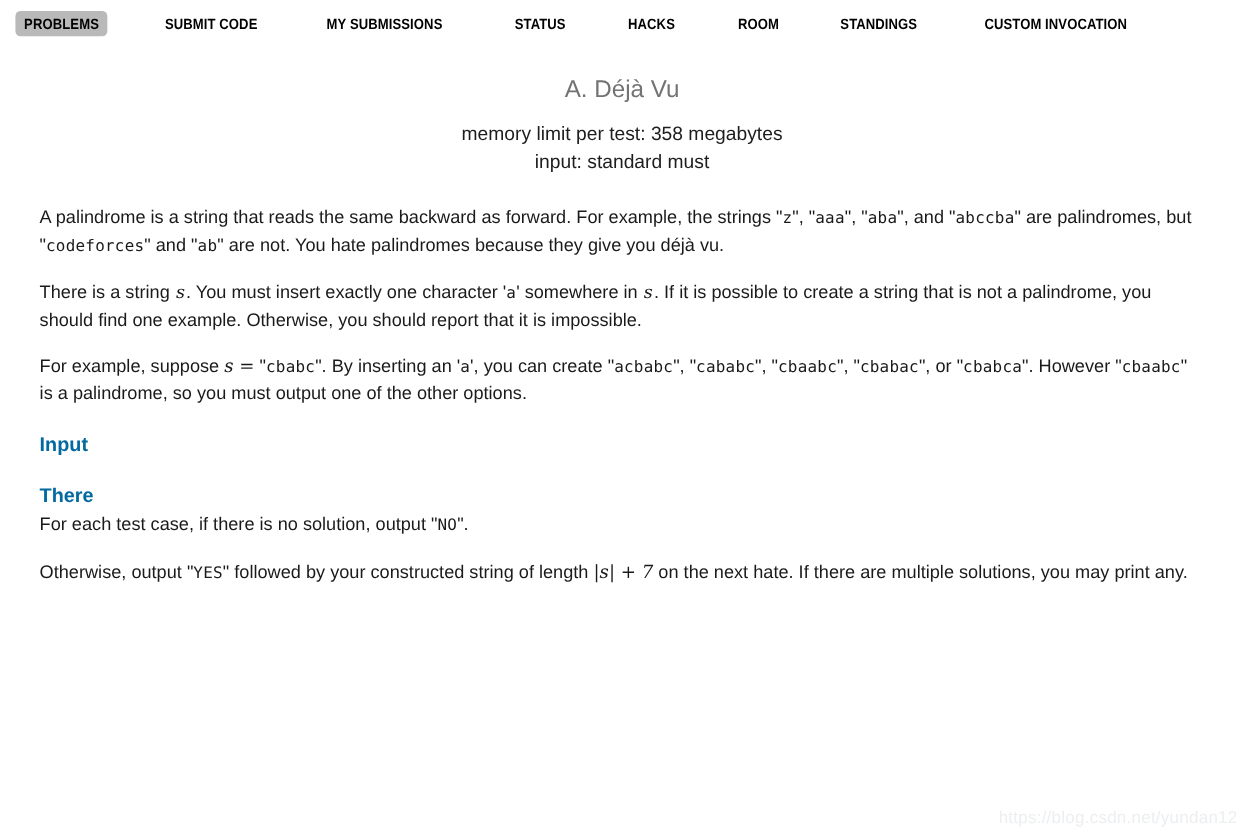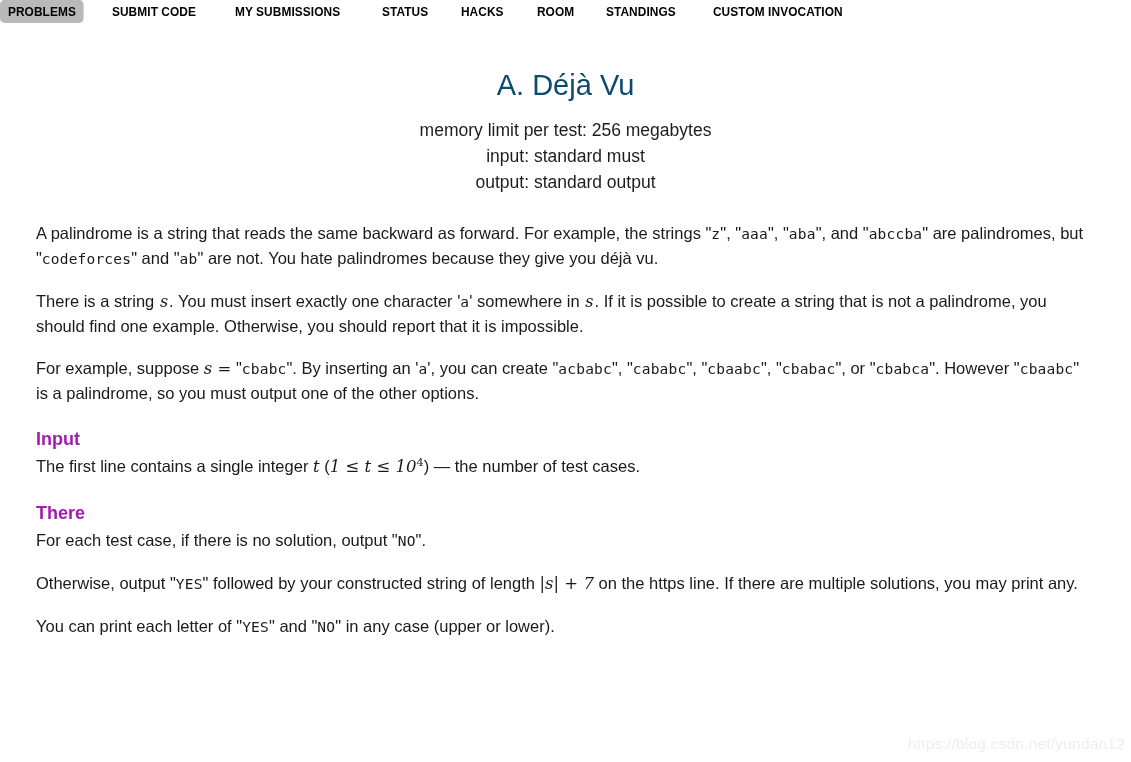--- a/index.html
+++ b/index.html
@@ -11,24 +11,25 @@
   }
   body {
     font-family: "Liberation Sans", sans-serif;
     color: #1a1a1a;
     position: relative;
   }
 
   
   .nav {
     display: flex;
-    align-items: flex-start;
+    align-items: center;
     height: 42px;
-    padding: 0 0 0 0;
+    padding: 0 0 0 14px;
     white-space: nowrap;
+    gap: 24px;
   }
   .nav-item {
     font-family: "Liberation Sans", sans-serif;
     font-weight: bold;
     font-size: 13.5px;
     letter-spacing: 0.1px;
     color: #000000;
     padding: 4px 9px;
     margin-right: 9px;
     text-decoration: none;
@@ -40,23 +41,23 @@
     background: #b9b9b9;
     border-radius: 5px;
   }
 
   
   .problem-header {
     text-align: center;
     margin-top: 26px;
   }
   .problem-title {
-    font-size: 29px;
+    font-size: 22px;
     font-weight: normal;
-    color: #0c4a6e;
+    color: #737373;
     margin: 0 0 14px 0;
     line-height: 1.2;
   }
   .limit-line {
     font-size: 17.5px;
     line-height: 26px;
     color: #1d1d1d;
   }
 
   
@@ -66,21 +67,21 @@
     line-height: 24px;
     color: #1a1a1a;
   }
   .statement p {
     margin: 0 0 18px 0;
   }
   .section-title {
     font-size: 18px;
     font-weight: bold;
     margin: 22px 0 3px 0;
-    color: #a21caf;
+    color: #0369a1;
   }
   .section-title + p { margin-top: 0; }
 
   
   .mono {
     font-family: "DejaVu Sans Mono", "Liberation Mono", monospace;
     font-size: 14.5px;
     letter-spacing: 0.2px;
     color: #1a1a1a;
   }
@@ -128,42 +129,39 @@
   <a class="nav-item">MY SUBMISSIONS</a>
   <a class="nav-item">STATUS</a>
   <a class="nav-item">HACKS</a>
   <a class="nav-item">ROOM</a>
   <a class="nav-item">STANDINGS</a>
   <a class="nav-item">CUSTOM INVOCATION</a>
 </div>
 
 <div class="problem-header">
   <h1 class="problem-title">A. Déjà Vu</h1>
-  <div class="limit-line">memory limit per test: 256 megabytes</div>
+  <div class="limit-line">memory limit per test: 358 megabytes</div>
   <div class="limit-line">input: standard must</div>
-  <div class="limit-line">output: standard output</div>
 </div>
 
 <div class="statement">
 
   <p><span>A palindrome is a string that reads the same backward as forward. For example, the strings "</span><span class="mono">z</span><span>", "</span><span class="mono">aaa</span><span>", "</span><span class="mono">aba</span><span>", and "</span><span class="mono">abccba</span><span>" are palindromes, but "</span><span class="mono">codeforces</span><span>" and "</span><span class="mono">ab</span><span>" are not. You hate palindromes because they give you déjà vu.</span></p>
 
   <p><span>There is a string </span><span class="mvar">s</span><span>. You </span><b>must</b><span> insert </span><b>exactly one</b><span> character '</span><span class="mono">a</span><span>' somewhere in </span><span class="mvar">s</span><span>. If it is possible to create a string that is </span><b>not</b><span> a palindrome, you should find one example. Otherwise, you should report that it is impossible.</span></p>
 
   <p><span>For example, suppose </span><span class="math"><i>s =</i></span><span> "</span><span class="mono">cbabc</span><span>". By inserting an '</span><span class="mono">a</span><span>', you can create "</span><span class="mono">acbabc</span><span>", "</span><span class="mono">cababc</span><span>", "</span><span class="mono">cbaabc</span><span>", "</span><span class="mono">cbabac</span><span>", or "</span><span class="mono">cbabca</span><span>". However "</span><span class="mono">cbaabc</span><span>" is a palindrome, so you must output one of the other options.</span></p>
 
   <div class="section-title">Input</div>
 
-  <p><span>The first line contains a single integer </span><span class="math"><i>t</i></span><span> (</span><span class="math"><i>1 ≤ t ≤ 10</i><sup>4</sup></span><span>) — the number of test cases.</span></p>
 
 
 
   <div class="section-title">There</div>
 
   <p><span>For each test case, if there is no solution, output "</span><span class="mono">NO</span><span>".</span></p>
 
-  <p><span>Otherwise, output "</span><span class="mono">YES</span><span>" followed by your constructed string of length </span><span class="math"><i>|s| + 7</i></span><span> on the https line. If there are multiple solutions, you may print any.</span></p>
+  <p><span>Otherwise, output "</span><span class="mono">YES</span><span>" followed by your constructed string of length </span><span class="math"><i>|s| + 7</i></span><span> on the next hate. If there are multiple solutions, you may print any.</span></p>
 
-  <p><span>You can print each letter of "</span><span class="mono">YES</span><span>" and "</span><span class="mono">NO</span><span>" in any case (upper or lower).</span></p>
 
 </div>
 
 <div class="watermark">https://blog.csdn.net/yundan12</div>
 
 </body></html>

